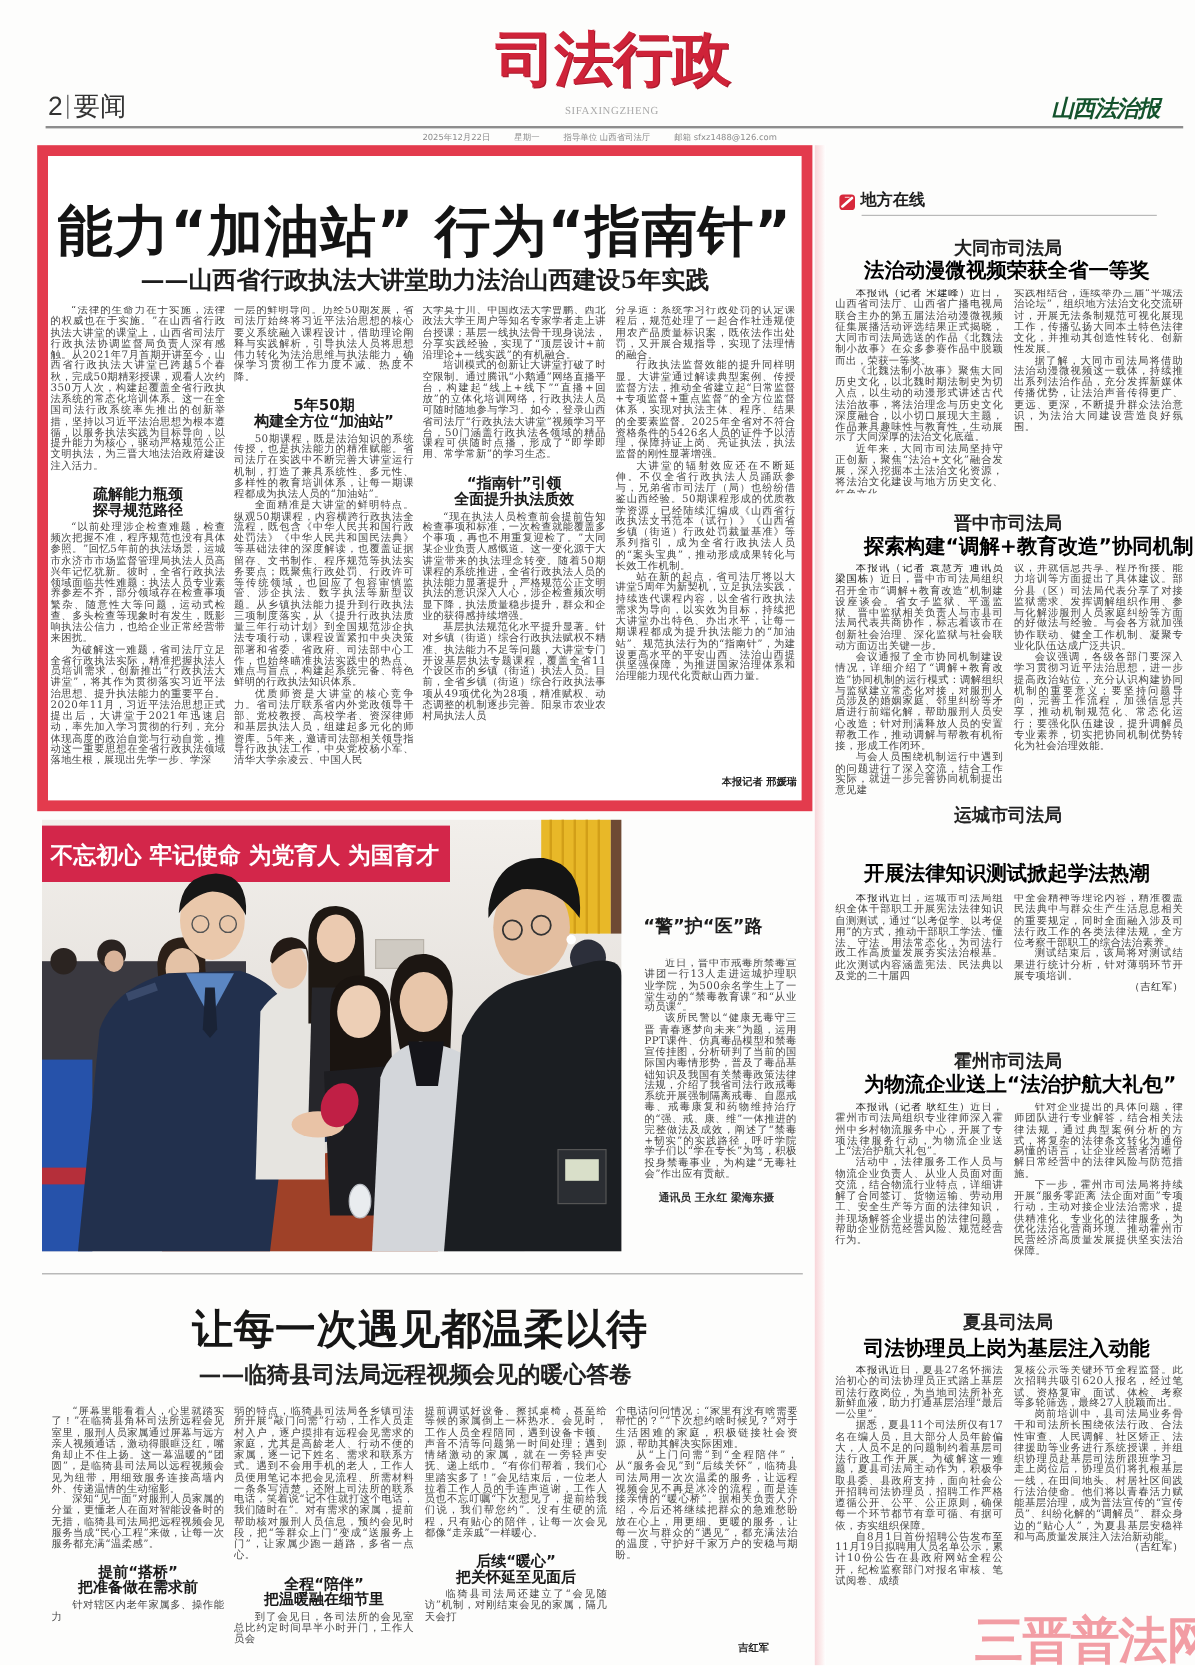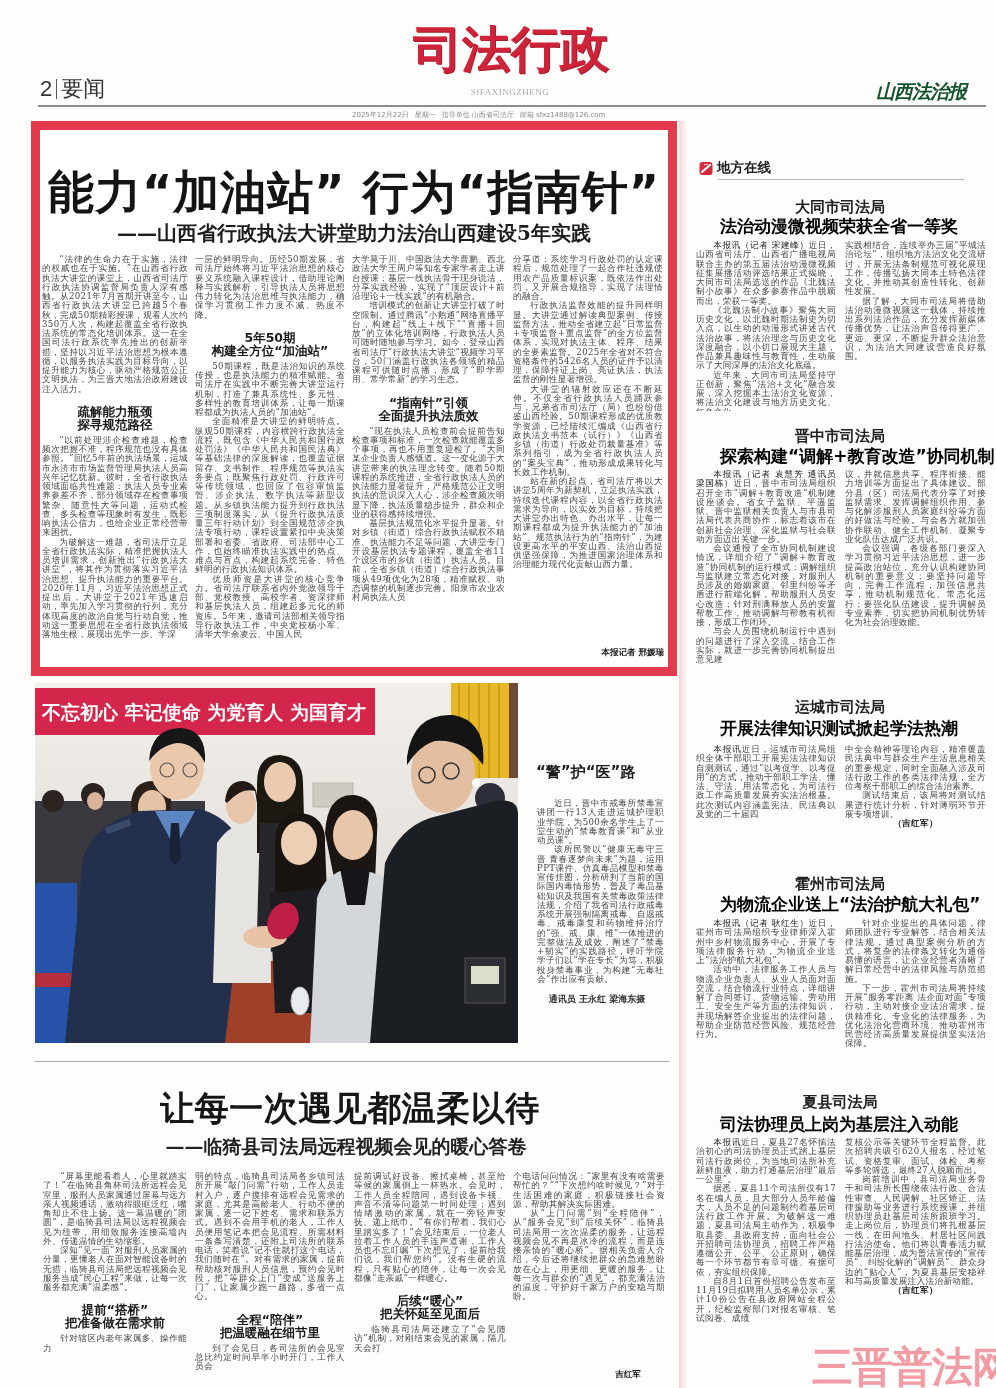--- a/index.html
+++ b/index.html
@@ -7,21 +7,21 @@
 #page{position:relative;width:996px;height:1388px;background:#fdfdfc;font-family:"DejaVu Serif",serif;color:#3a3a3a;overflow:hidden}
 .abs{position:absolute}
 
 
 .hdr-title{left:408px;top:20px;width:206px;text-align:center;font:bold 49px/58px "DejaVu Serif",serif;color:#cf2339;text-shadow:1px 1px 0 #a91a2c;white-space:nowrap}
 .hdr-pinyin{left:440px;top:86px;width:140px;text-align:center;font:9px/12px "Liberation Serif",serif;color:#a9a9a9;letter-spacing:.5px}
 .hdr-page{left:40px;top:76px;font:22px/26px "Liberation Sans",sans-serif;color:#333;display:flex;align-items:center}
 .hdr-page .bar{display:inline-block;width:1px;height:20px;background:#555;margin:0 4px}
 .hdr-logo{left:876px;top:79px;font:italic bold 19px/24px "DejaVu Serif",serif;color:#14532d;letter-spacing:-1px;white-space:nowrap}
 .hdr-rule{left:38px;top:105px;width:948px;height:2px;background:#8d8d8d}
-.hdr-date{left:352px;top:111px;width:320px;font:7px/9px "DejaVu Sans",sans-serif;color:#8a8a8a;white-space:nowrap;display:flex;gap:6px}
+.hdr-date{left:352px;top:111px;width:320px;font:7px/9px "DejaVu Sans",sans-serif;color:#8a8a8a;white-space:nowrap;display:flex;gap:20px}
 
 
 .txt{font:8.6px/9.25px "DejaVu Serif",serif;color:#454545;text-align:justify;letter-spacing:.35px}
 .txt p{text-indent:2em}
 .txt p.cont{text-indent:0}
 .sub{text-align:center;font:bold 12.5px/13px "DejaVu Sans",sans-serif;color:#1a1a1a;margin:11px 0 5px;letter-spacing:0}
 .lead-in{font-weight:normal;color:#1a1a1a}
 
 
 .lead-frame{left:31px;top:121px;width:646px;height:555px;border:9px solid #e33b4d;background:#fff}
@@ -32,21 +32,21 @@
 
 
 .rc-strip{left:679px;top:121px;width:9px;height:1267px;background:linear-gradient(to right,#f8d5d9,#fcefef 65%,#fff)}
 .rc-icon{left:699px;top:161px;width:15px;height:15px}
 .rc-label{left:717px;top:158px;font:bold 13.5px/18px "DejaVu Sans",sans-serif;color:#1e1e1e;white-space:nowrap}
 .rc-rule{left:718px;top:179px;width:246px;height:1px;background:#b9b9b9}
 .kicker{left:688px;width:304px;text-align:center;font:bold 15px/18px "DejaVu Serif",serif;color:#222;white-space:nowrap}
 .headline{left:720px;width:304px;text-align:left;font:bold 17px/20px "DejaVu Sans",sans-serif;color:#000000;white-space:nowrap}
 .rc-colA{left:696px;width:140px;overflow:hidden}
 .rc-colB{left:845px;width:141px;overflow:hidden}
-.byline-r{text-align:center;font-weight:bold;color:#222}
+.byline-r{text-align:right;font-weight:normal;color:#222}
 
 
 .photo{left:35px;top:683px;width:483px;height:360px;overflow:hidden;display:block}
 .cap-title{left:536px;top:763px;font:bold 15px/18px "DejaVu Sans",sans-serif;color:#1d1d1d;white-space:nowrap}
 .cap-body{left:537px;top:799px;width:127px;height:195px;overflow:hidden}
 .cap-credit{left:530px;top:994px;width:134px;text-align:center;font:bold 9px/11px "DejaVu Sans",sans-serif;color:#333;white-space:nowrap}
 
 
 .fa-rule{left:35px;top:1061px;width:634px;height:1px;background:#a8a8a8}
 .fa-title{left:30px;top:1088px;width:640px;text-align:center;font:bold 34px/40px "DejaVu Sans",sans-serif;color:#161616;letter-spacing:.5px;white-space:nowrap}
@@ -149,21 +149,21 @@
   <div class="abs rc-colA txt" style="top:470px;height:212px">
     <p><span class="lead-in">本报讯（记者 袁慧芳 通讯员 梁国栋）</span><span>近日，晋中市司法局组织召开全市“调解+教育改造”机制建设座谈会。省女子监狱、平遥监狱、晋中监狱相关负责人与市县司法局代表共商协作，标志着该市在创新社会治理、深化监狱与社会联动方面迈出关键一步。</span></p>
     <p>会议通报了全市协同机制建设情况，详细介绍了“调解+教育改造”协同机制的运行模式：调解组织与监狱建立常态化对接，对服刑人员涉及的婚姻家庭、邻里纠纷等矛盾进行前端化解，帮助服刑人员安心改造；针对刑满释放人员的安置帮教工作，推动调解与帮教有机衔接，形成工作闭环。</p>
     <p>与会人员围绕机制运行中遇到的问题进行了深入交流，结合工作实际，就进一步完善协同机制提出意见建</p>
   </div>
   <div class="abs rc-colB txt" style="top:470px;height:212px">
     <p class="cont">议，并就信息共享、程序衔接、能力培训等方面提出了具体建议。部分县（区）司法局代表分享了对接监狱需求、发挥调解组织作用、参与化解涉服刑人员家庭纠纷等方面的好做法与经验。与会各方就加强协作联动、健全工作机制、凝聚专业化队伍达成广泛共识。</p>
     <p>会议强调，各级各部门要深入学习贯彻习近平法治思想，进一步提高政治站位，充分认识构建协同机制的重要意义；要坚持问题导向，完善工作流程，加强信息共享，推动机制规范化、常态化运行；要强化队伍建设，提升调解员专业素养，切实把协同机制优势转化为社会治理效能。</p>
   </div>
 
-  <div class="abs kicker" style="top:698px">运城市司法局</div>
+  <div class="abs kicker" style="top:670px">运城市司法局</div>
   <div class="abs headline" style="top:718px">开展法律知识测试掀起学法热潮</div>
   <div class="abs rc-colA txt" style="top:745px;height:114px">
     <p><span class="lead-in">本报讯</span><span>近日，运城市司法局组织全体干部职工开展宪法法律知识自测测试，通过“以考促学、以考促用”的方式，推动干部职工学法、懂法、守法、用法常态化，为司法行政工作高质量发展夯实法治根基。此次测试内容涵盖宪法、民法典以及党的二十届四</span></p>
   </div>
   <div class="abs rc-colB txt" style="top:745px;height:114px">
     <p class="cont">中全会精神等理论内容，精准覆盖民法典中与群众生产生活息息相关的重要规定，同时全面融入涉及司法行政工作的各类法律法规，全方位考察干部职工的综合法治素养。</p>
     <p>测试结束后，该局将对测试结果进行统计分析，针对薄弱环节开展专项培训。</p>
     <div class="byline-r">（吉红军）</div>
   </div>
 

